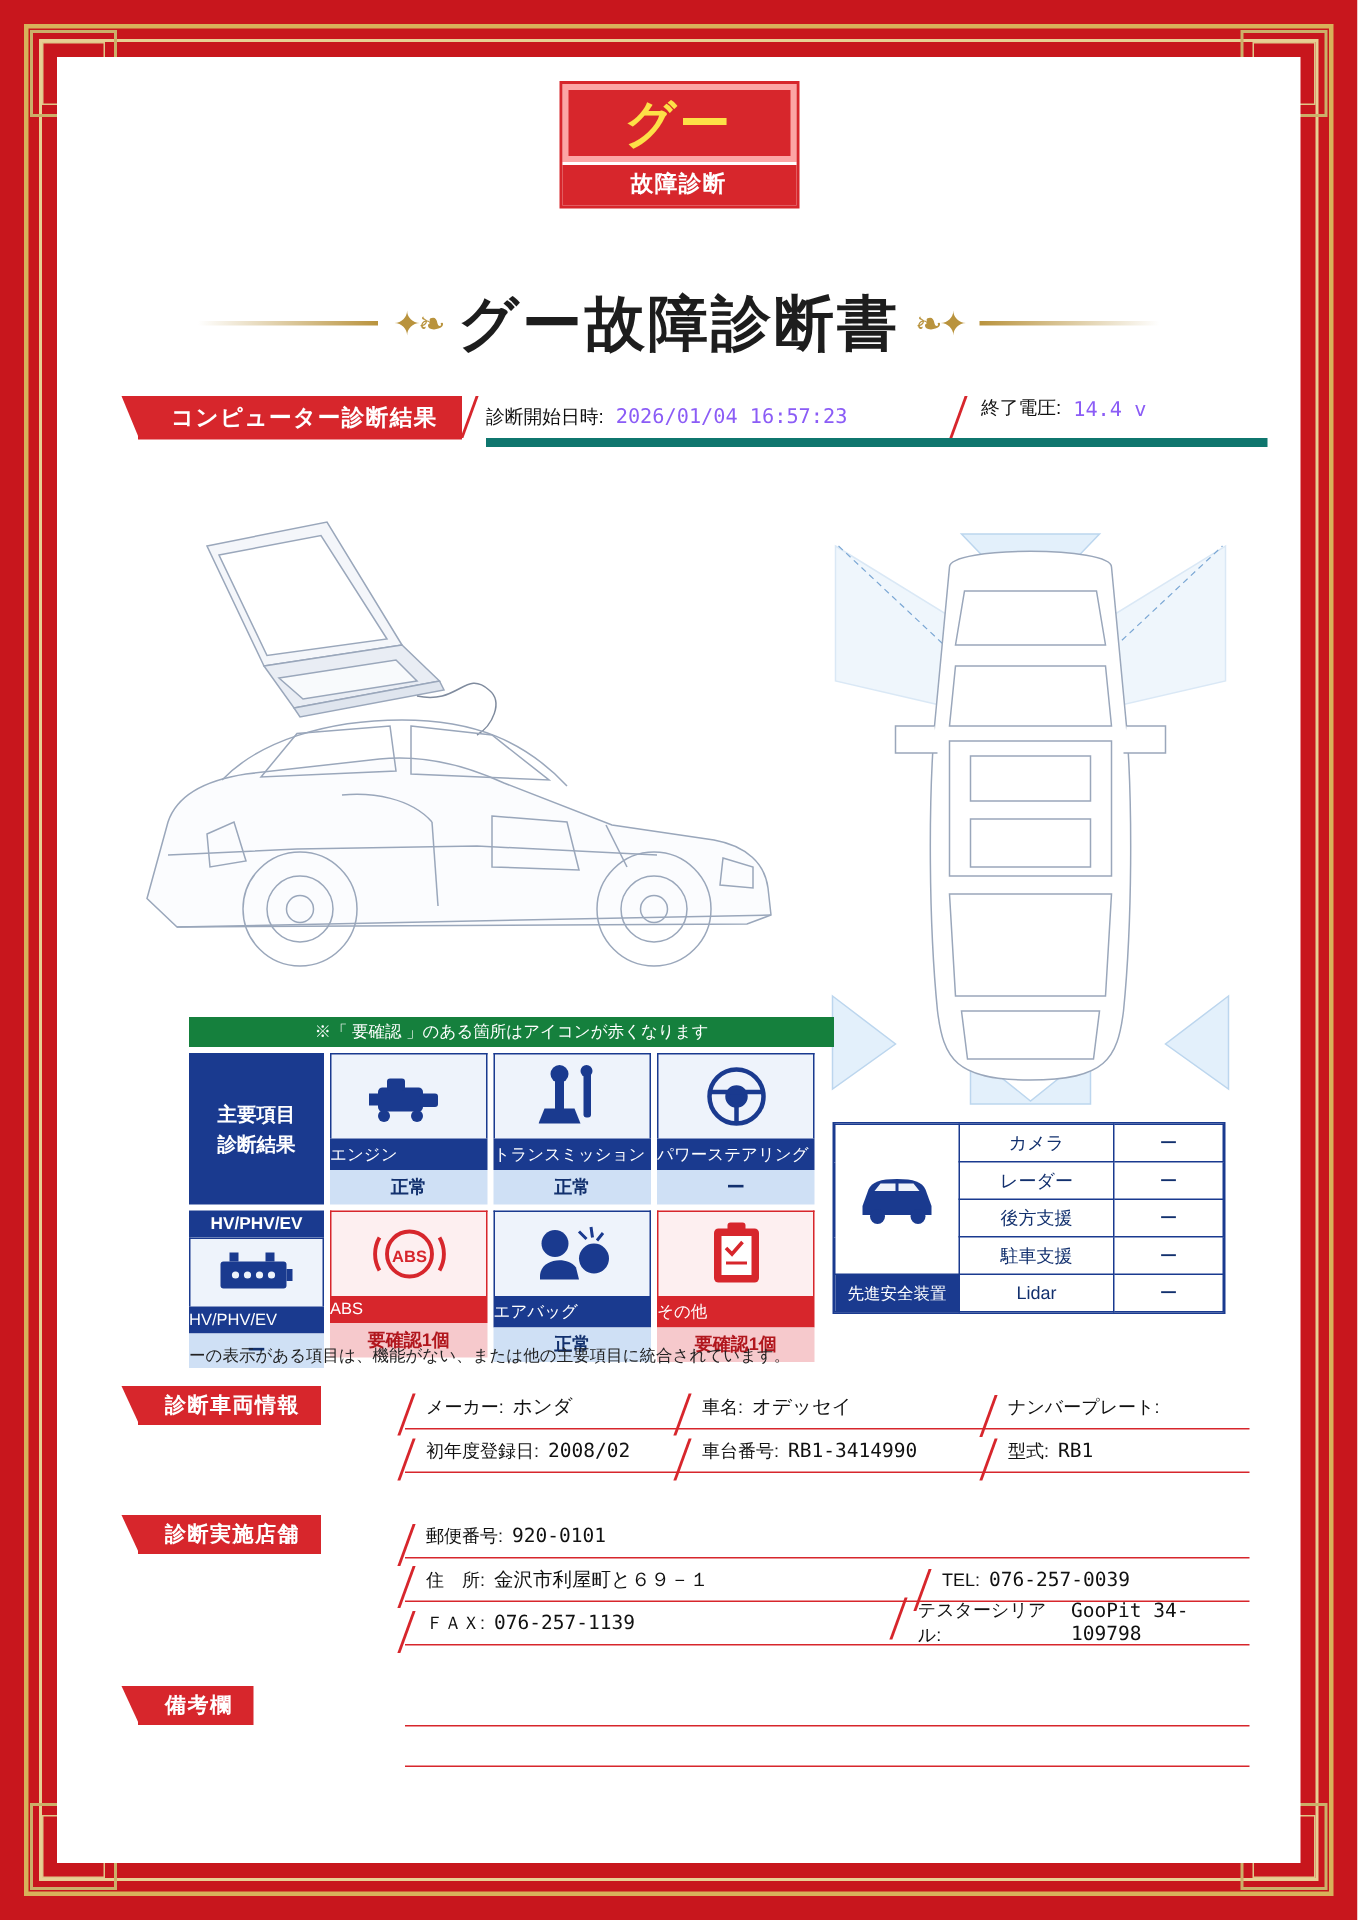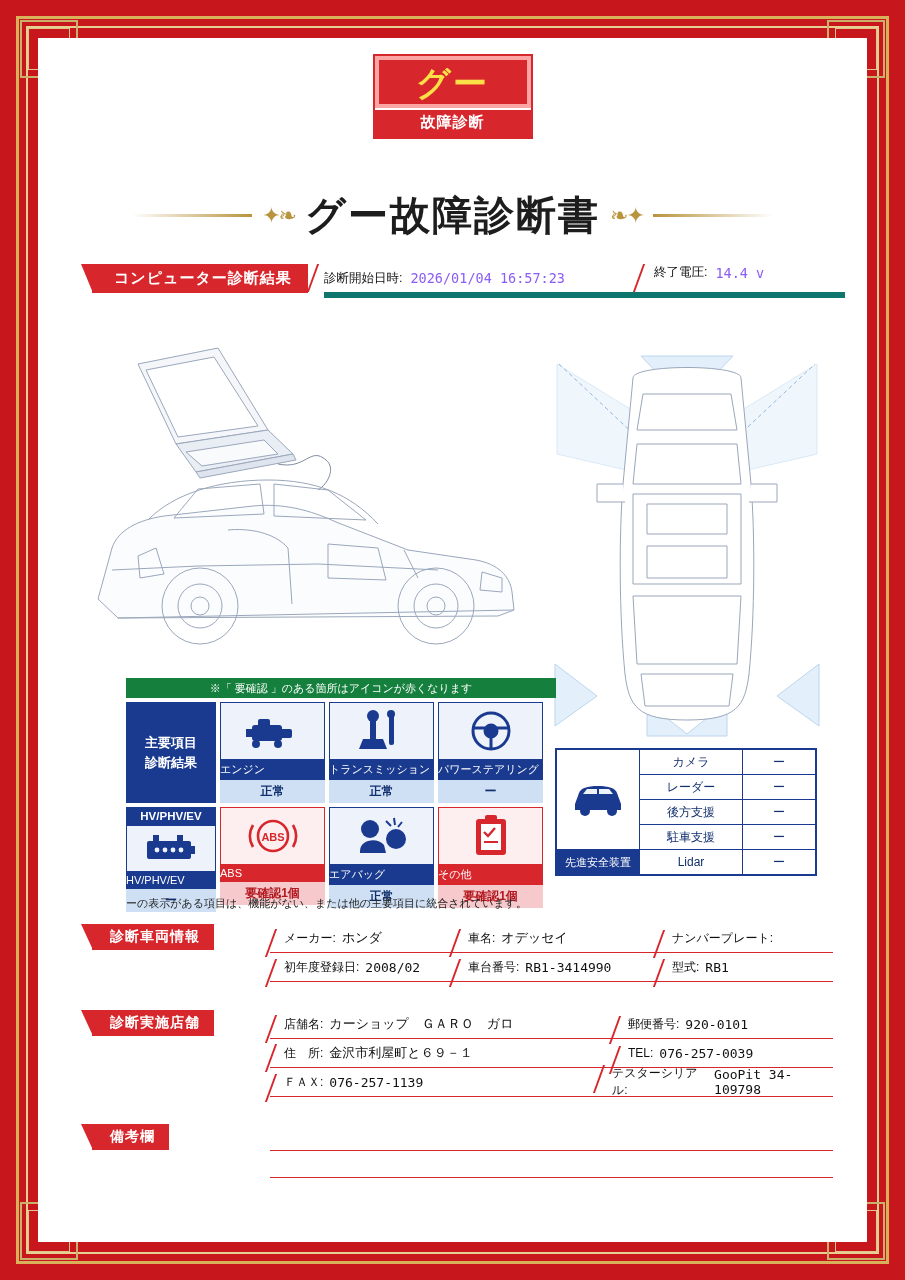--- a/index.html
+++ b/index.html
@@ -457,24 +457,20 @@
             <span class="inf-val">RB1</span>
           </span>
         </div>
       </div>
     </div>
 
     <div class="sec" style="top:972px;">
       <div class="banner banner-sm">診断実施店舗</div>
       <div class="sec-rows">
         <div class="inf-row">
-          <span class="inf-cell" style="width:330px">
-            <span class="inf-lbl">店舗名:</span>
-            <span class="inf-val">カーショップ　ＧＡＲＯ　ガロ</span>
-          </span>
           <span class="inf-cell">
             <span class="inf-lbl">郵便番号:</span>
             <span class="inf-val">920-0101</span>
           </span>
         </div>
         <div class="inf-row">
           <span class="inf-cell" style="width:330px">
             <span class="inf-lbl">住　所:</span>
             <span class="inf-val">金沢市利屋町と６９－１</span>
           </span>

